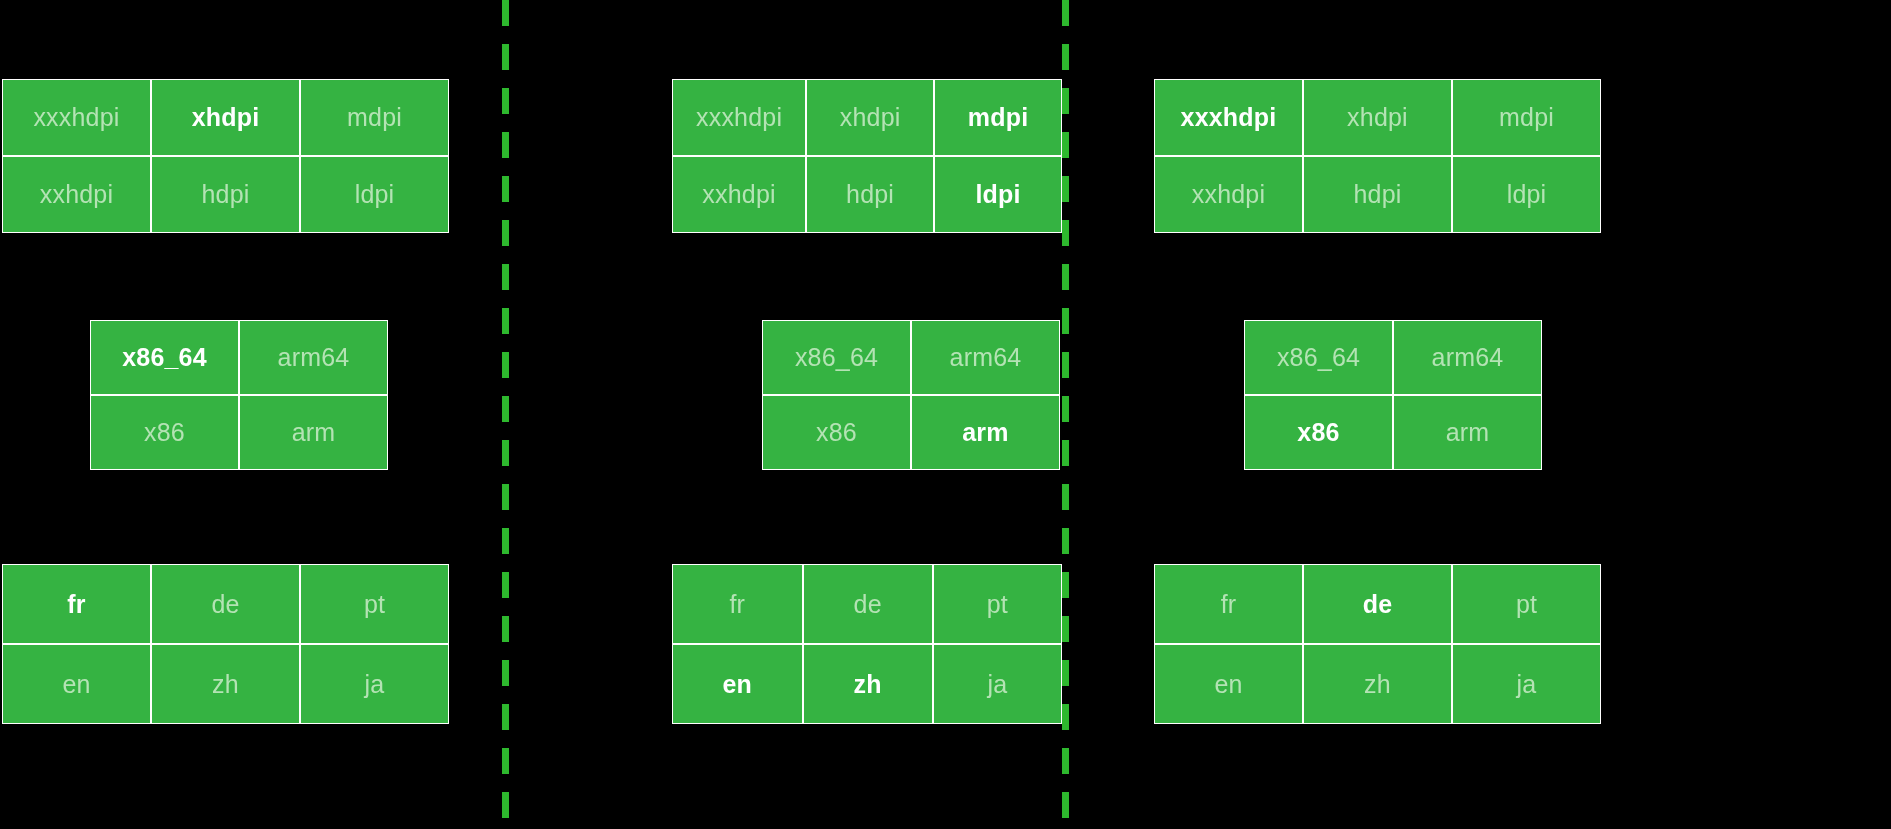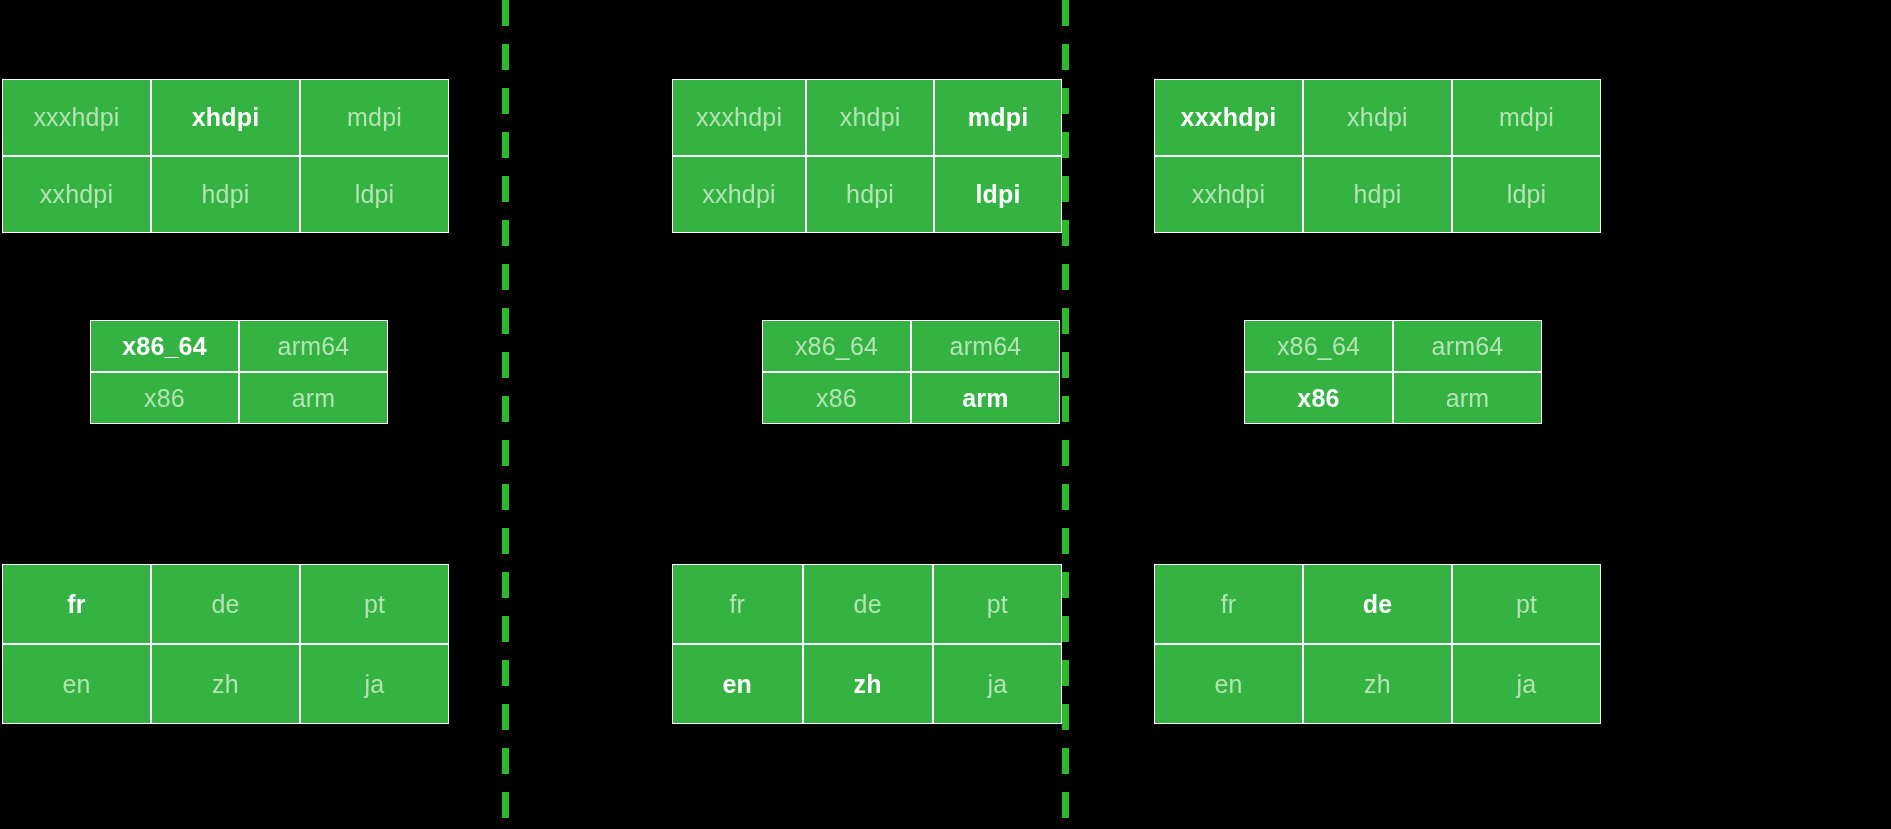--- a/index.html
+++ b/index.html
@@ -67,21 +67,21 @@
     margin-top: 33px;
   }
 
   .cfg-table td.hl {
     color: #ffffff;
     font-weight: bold;
   }
 
   
   .t-dpi td   { width: 149px; height: 77px; }
-  .t-arch td  { width: 149px; height: 52px; }
+  .t-arch td  { width: 149px; height: 75px; }
   .t-lang td  { width: 149px; height: 80px; }
 </style>
 </head>
 <body>
 
 <div id="stage" style="width: 1891px; height: 829px; background: rgb(0, 0, 0);">
     <div class="divider" style="left: 502px; --dash: #2eb82e;"></div>
     <div class="divider" style="left: 1062px; --dash: #2eb82e;"></div>
     <div class="panel" style="left: 0px; width: 502px;">
       <table class="cfg-table t-dpi" style="left: 2px; top: 79px;">

